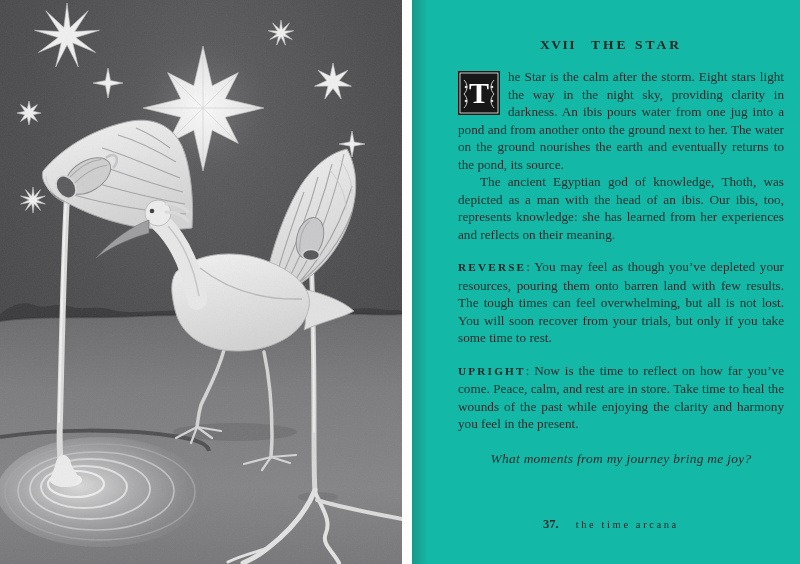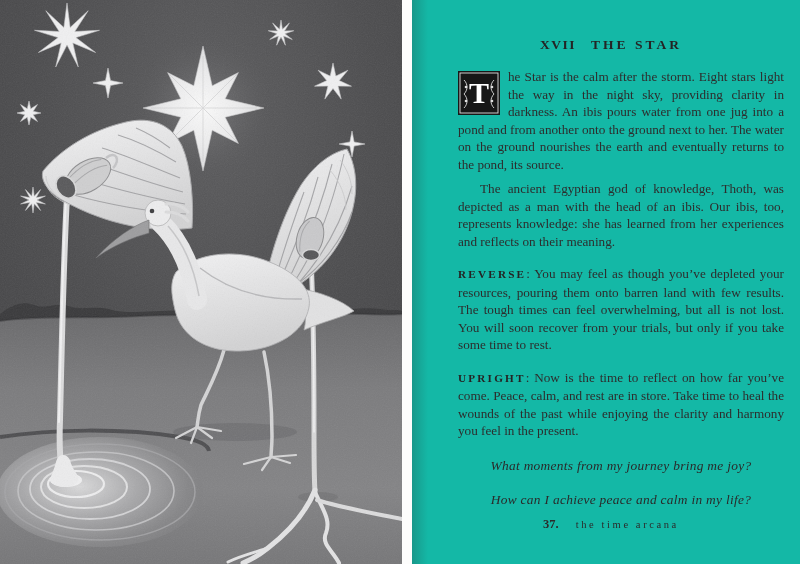--- a/index.html
+++ b/index.html
@@ -28,21 +28,21 @@
   .chapter-num{letter-spacing:1.5px;}
   .chapter-title{letter-spacing:3px;}
   .text-col{
     position:absolute;top:68px;left:46px;width:326px;
     font-size:13.2px;line-height:17.5px;text-align:justify;color:#2d2d2d;
   }
   .dropcap-box{
     float:left;width:42px;height:44px;margin:3px 8px 0 0;
   }
   p.body-par{margin:0;}
-  p.indent{text-indent:22px;margin-top:7px;}
+  p.indent{text-indent:22px;}
   p.keyword-par{margin:15px 0 0 0;}
   .kw{font-size:11.2px;font-weight:700;letter-spacing:2.2px;color:#242424;}
   .question{
     margin:17px 0 0 0;text-align:center;font-style:italic;
     font-size:13.4px;letter-spacing:.3px;color:#2a2a2a;text-indent:0;
   }
   .q-first{}
   .page-footer{
     position:absolute;top:517px;left:0;width:100%;
     display:flex;justify-content:center;align-items:baseline;gap:17px;
@@ -254,21 +254,20 @@
 
       <p class="body-par keyword-par">
         <span class="kw">REVERSE</span><span>: You may feel as though you’ve depleted your resources, pouring them onto barren land with few results. The tough times can feel overwhelming, but all is not lost. You will soon recover from your trials, but only if you take some time to rest.</span>
       </p>
 
       <p class="body-par keyword-par">
         <span class="kw">UPRIGHT</span><span>: Now is the time to reflect on how far you’ve come. Peace, calm, and rest are in store. Take time to heal the wounds of the past while enjoying the clarity and harmony you feel in the present.</span>
       </p>
 
       <p class="question q-first">What moments from my journey bring me joy?</p>
-      <p class="question">How can I achieve peace and calm in my life?</p>
     </div>
 
     <div class="page-footer">
       <span class="folio">37.</span>
       <span class="running-title">the time arcana</span>
     </div>
   </div>
 </div>
 
 </body></html>

